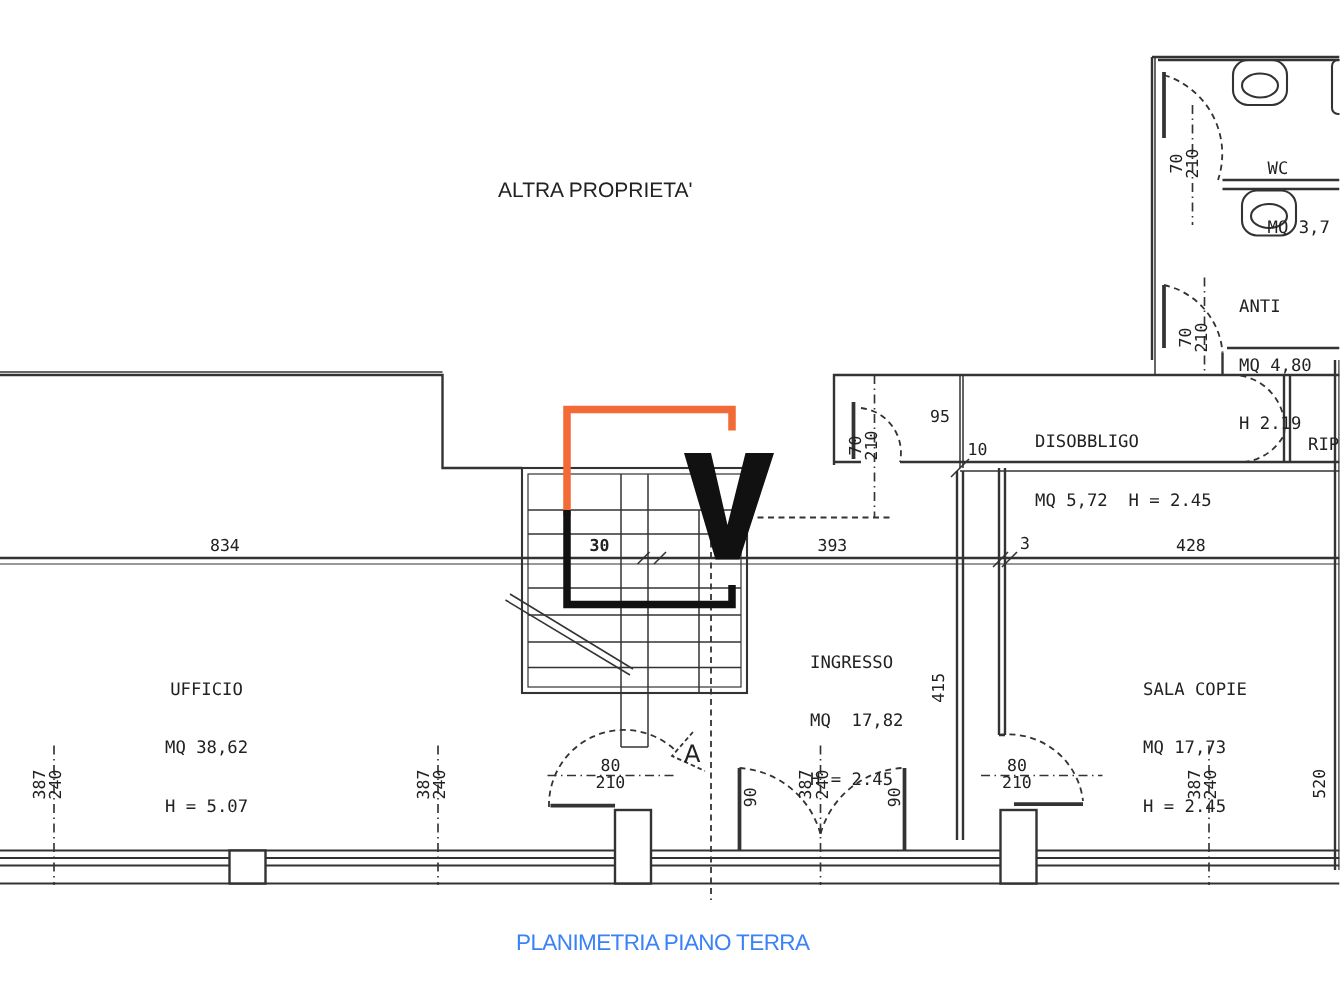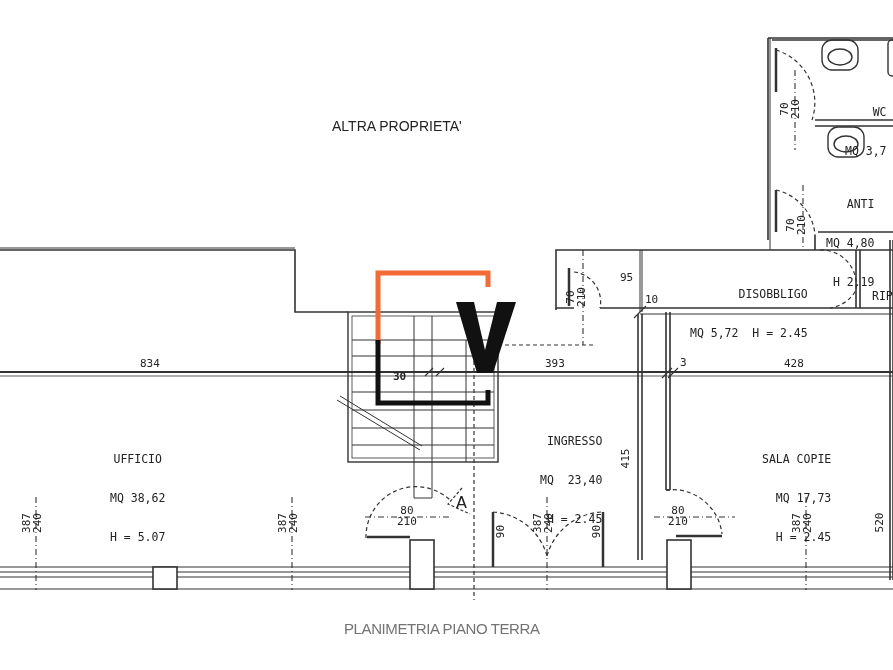--- a/index.html
+++ b/index.html
@@ -1,22 +1,22 @@
 <!DOCTYPE html>
 <html><head>
 <meta charset="utf-8">
 <style>
   html, body { margin: 0; padding: 0; background: #ffffff; }
   body { width: 893px; height: 670px; position: relative; overflow: hidden; font-family: "DejaVu Sans Mono", monospace; }
   #plan { position: absolute; left: 0; top: 0; }
   .lbl { position: absolute; color: #222; font-family: "DejaVu Sans Mono", monospace; font-size: 11.5px; line-height: 13px; text-align: center; white-space: pre; }
-  .room { text-align: right; }
+  .room { text-align: left; }
   .dim { font-size: 11px; }
   .vert { transform: rotate(-90deg); transform-origin: center center; }
-  .title { font-family: "Liberation Sans", sans-serif; font-size: 15px; color: #737373; letter-spacing: -0.4px; }
+  .title { font-family: "Liberation Sans", sans-serif; font-size: 15px; color: #3b82f6; letter-spacing: -0.4px; }
 </style>
 </head>
 <body>
 
 <svg id="plan" width="893" height="670" viewBox="0 0 893 670" xmlns="http://www.w3.org/2000/svg">
   <g stroke="#333" stroke-width="1.6" fill="none">
 
     <path d="M0 250 H295 V312 H348"></path>
     <path d="M0 248 H295" stroke-width="1"></path>
 
@@ -127,21 +127,21 @@
 
 <div class="lbl" style="left:332px;top:120px;font-family:'Liberation Sans',sans-serif;font-size:14px;text-align:center;">ALTRA PROPRIETA'</div>
 
 <div class="lbl room" style="left:110px;top:427px;text-align:center;">
   <div>UFFICIO</div>
   <div>MQ 38,62</div>
   <div>H = 5.07</div>
 </div>
 <div class="lbl room" style="left:540px;top:409px;">
   <div>INGRESSO</div>
-  <div>MQ  23,40</div>
+  <div>MQ  17,82</div>
   <div>H = 2.45</div>
 </div>
 <div class="lbl room" style="left:762px;top:427px;">
   <div>SALA COPIE</div>
   <div>MQ 17,73</div>
   <div>H = 2.45</div>
 </div>
 <div class="lbl room" style="left:690px;top:262px;">
   <div>DISOBBLIGO</div>
   <div>MQ 5,72  H = 2.45</div>
@@ -153,21 +153,21 @@
 <div class="lbl room" style="left:826px;top:172px;">
   <div>ANTI</div>
   <div>MQ 4,80</div>
   <div>H 2.19</div>
 </div>
 <div class="lbl room" style="left:872px;top:264px;">
   <div>RIP</div>
 </div>
 
 <div class="lbl dim" style="left:140px;top:357px;">834</div>
-<div class="lbl dim" style="left:393px;top:370px;font-weight:bold;">30</div>
+<div class="lbl dim" style="left:393px;top:357px;font-weight:bold;">30</div>
 <div class="lbl dim" style="left:545px;top:357px;">393</div>
 <div class="lbl dim" style="left:784px;top:357px;">428</div>
 <div class="lbl dim" style="left:680px;top:356px;">3</div>
 <div class="lbl dim" style="left:645px;top:293px;">10</div>
 <div class="lbl dim" style="left:620px;top:271px;">95</div>
 <div class="lbl dim vert" style="left:616px;top:452px;">415</div>
 <div class="lbl dim vert" style="left:870px;top:516px;">520</div>
 
 <div class="lbl dim vert" style="left:780px;top:98px;line-height:11px;"><div>70</div><div>210</div></div>
 <div class="lbl dim vert" style="left:786px;top:214px;line-height:11px;"><div>70</div><div>210</div></div>

